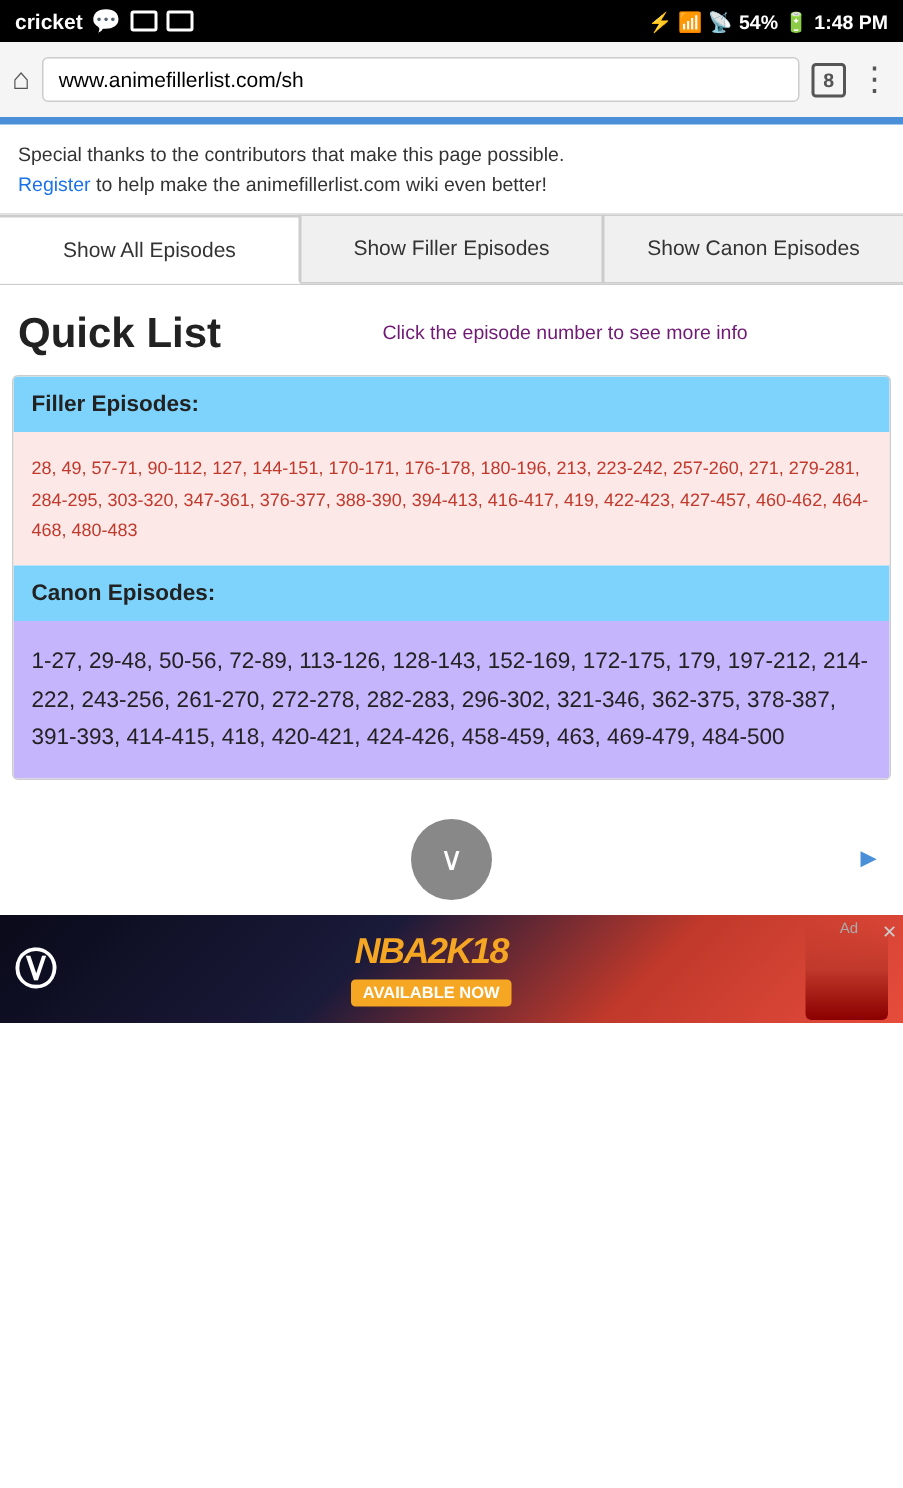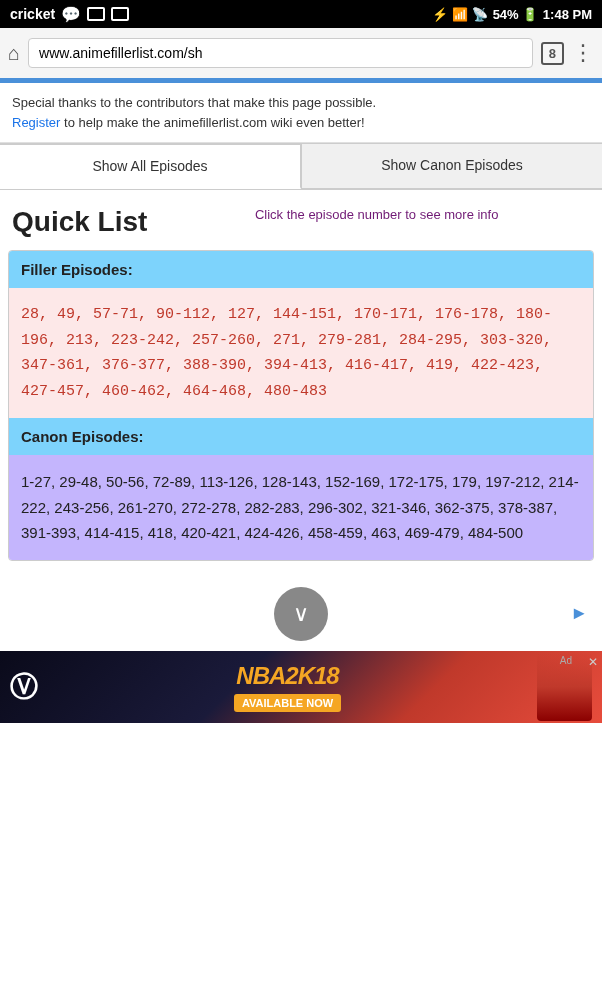--- a/index.html
+++ b/index.html
@@ -95,21 +95,21 @@
       border-bottom: 2px solid #fff;
       font-weight: normal;
       border-top: 2px solid #ccc;
     }
     .tab:first-child { border-left: none; }
     .tab:last-child { border-right: none; }
 
     
     .quick-list-header {
       display: flex;
-      align-items: flex-start;
+      align-items: center;
       padding: 16px 12px 12px 12px;
       gap: 16px;
     }
     .quick-list-title {
       font-size: 28px;
       font-weight: bold;
       color: #222;
     }
     .quick-list-hint {
       font-size: 13px;
@@ -131,24 +131,23 @@
     .section-header {
       background: #7dd3fc;
       padding: 10px 12px;
       font-size: 15px;
       font-weight: bold;
       color: #222;
     }
     .filler-episodes {
       background: #fde8e8;
       padding: 14px 12px;
-      font-size: 15px;
+      font-size: 12px;
       color: #c0392b;
       line-height: 1.7;
-      font-family: Liberation Mono, monospace;
     }
     .canon-episodes {
       background: #c4b5fd;
       padding: 14px 12px;
       font-size: 15px;
       color: #222;
       line-height: 1.7;
     }
     .scroll-btn {
       width: 54px;
@@ -226,20 +225,23 @@
   <span>Special thanks to the contributors that make this page possible.</span>
   <br>
   <a>Register</a><span> to help make the animefillerlist.com wiki even better!</span>
 </div>
 
 <div class="tabs-row">
   <div class="tab active">
     <span>Show All Episodes</span>
   </div>
   <div class="tab">
+    <span>Show Filler Episodes</span>
+  </div>
+  <div class="tab">
     <span>Show Canon Episodes</span>
   </div>
 </div>
 
 <div class="quick-list-header">
   <div class="quick-list-title">Quick List</div>
   <div class="quick-list-hint">Click the episode number to see more info</div>
 </div>
 
 <div class="episode-list-container">

